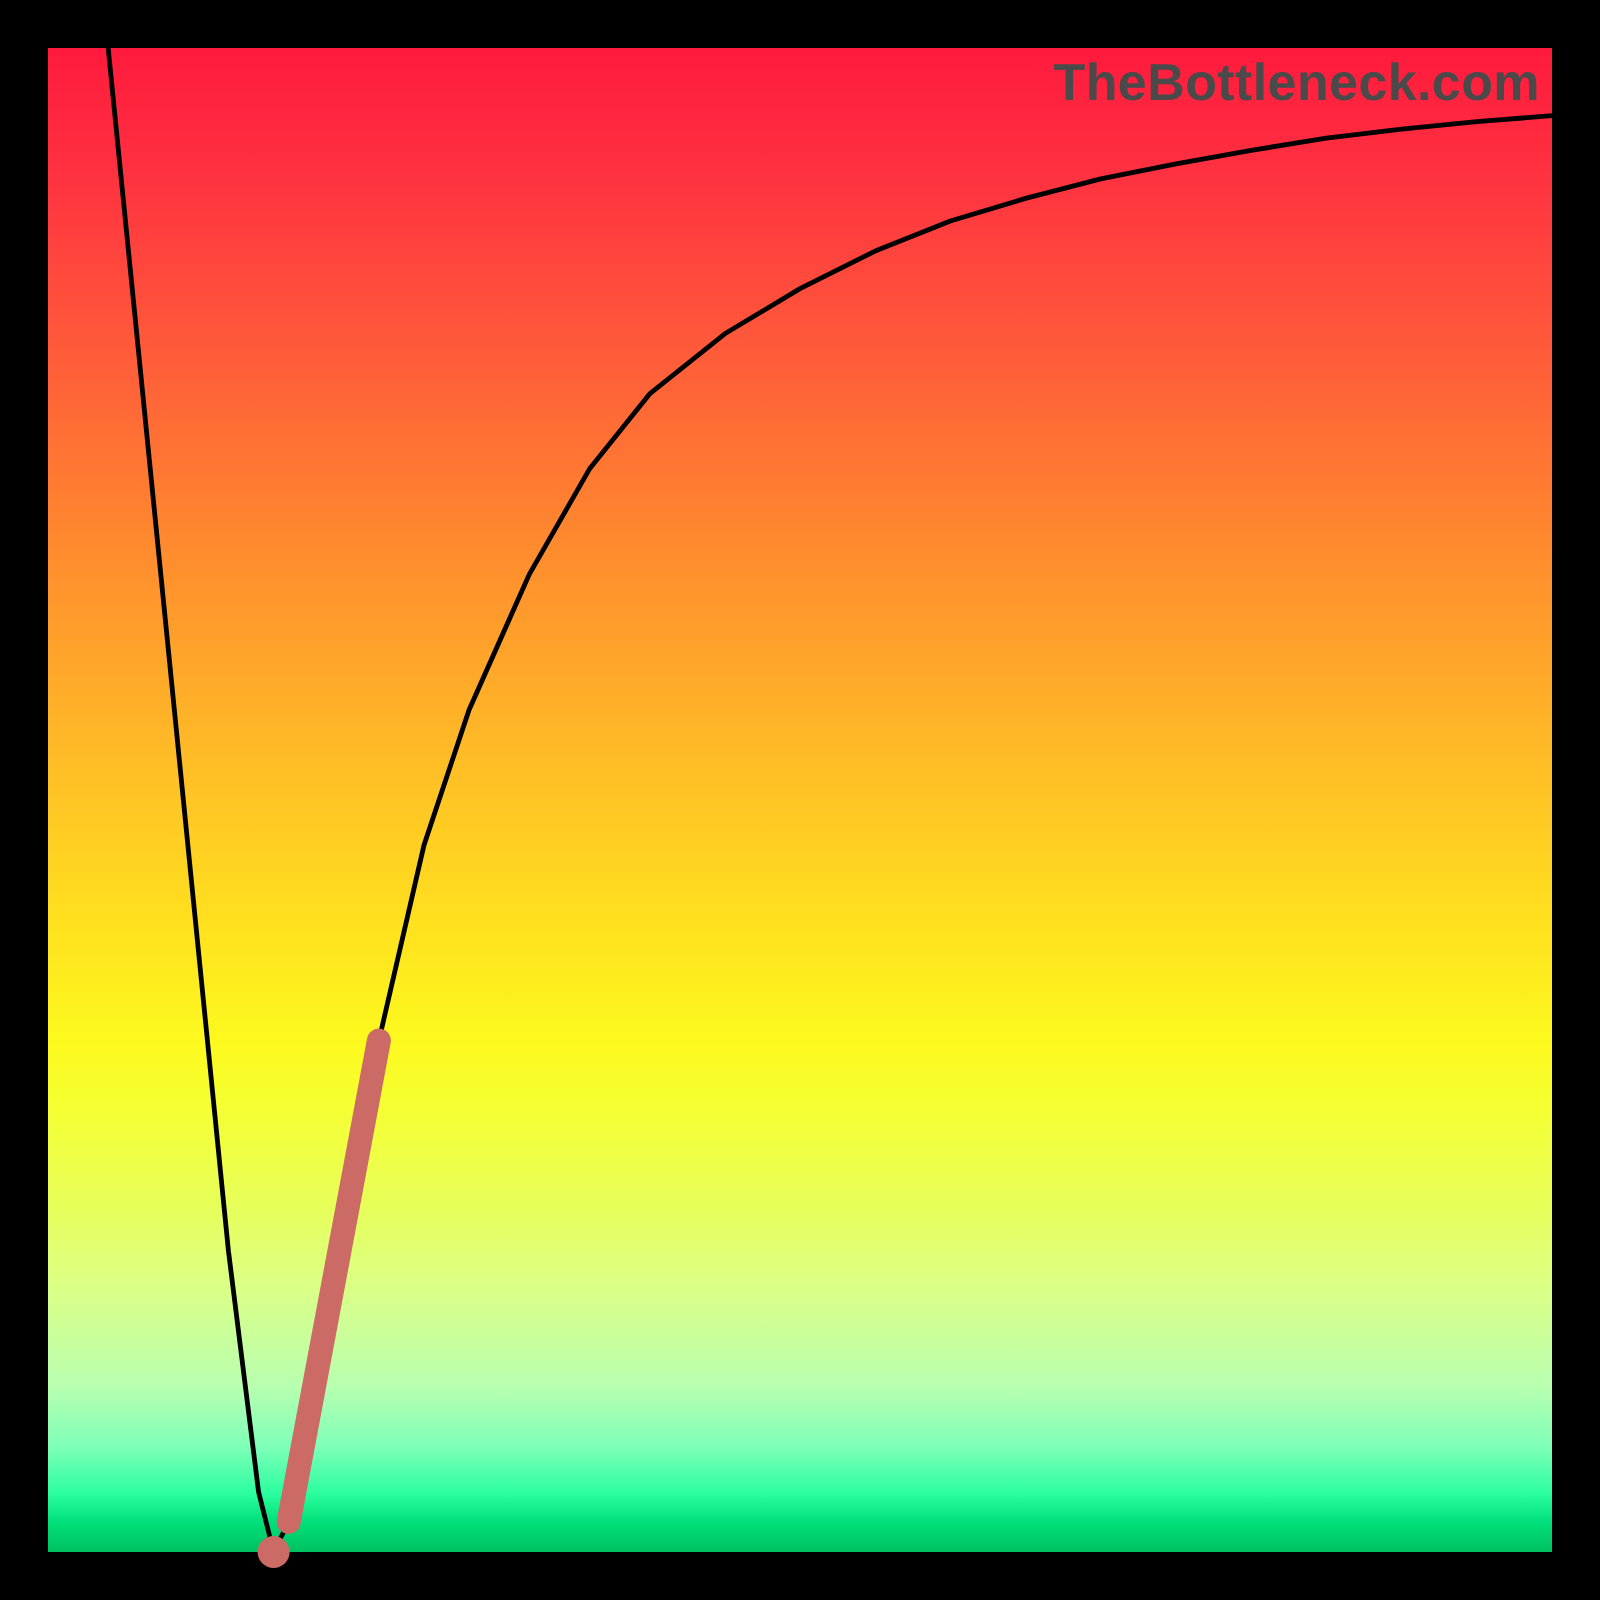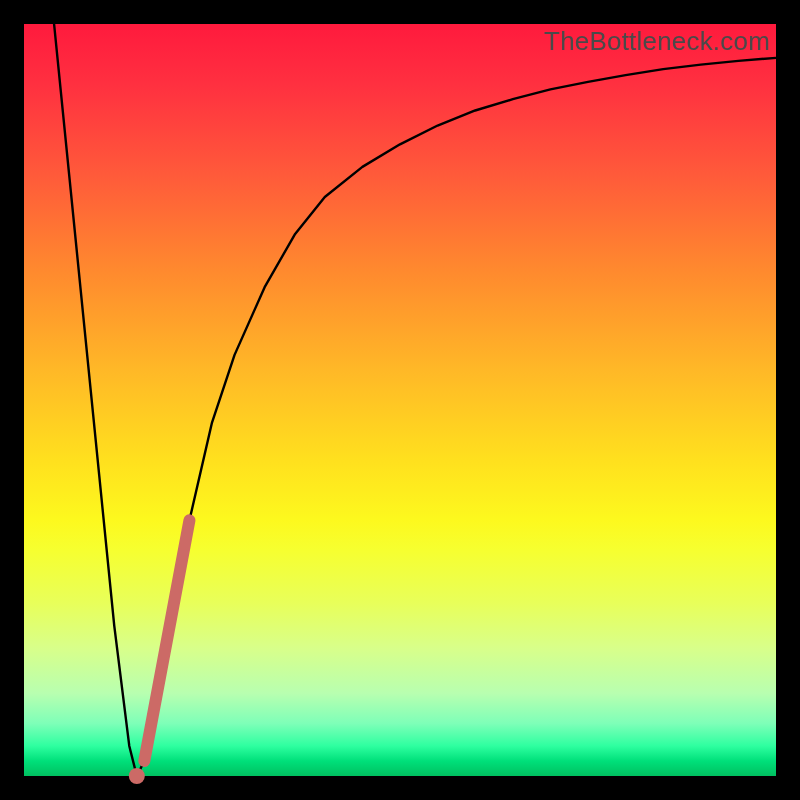--- a/index.html
+++ b/index.html
@@ -40,21 +40,21 @@
       #00e07a 98%,
       #00c060 100%
     );
   }
   .watermark {
     position: absolute;
     top: 2px;
     right: 6px;
     color: #4a4a4a;
     font-size: 26px;
-    font-weight: 400;
+    font-weight: 700;
     letter-spacing: 0.2px;
     user-select: none;
     pointer-events: none;
   }
   svg.curve {
     position: absolute;
     left: 0;
     top: 0;
     width: 752px;
     height: 752px;

